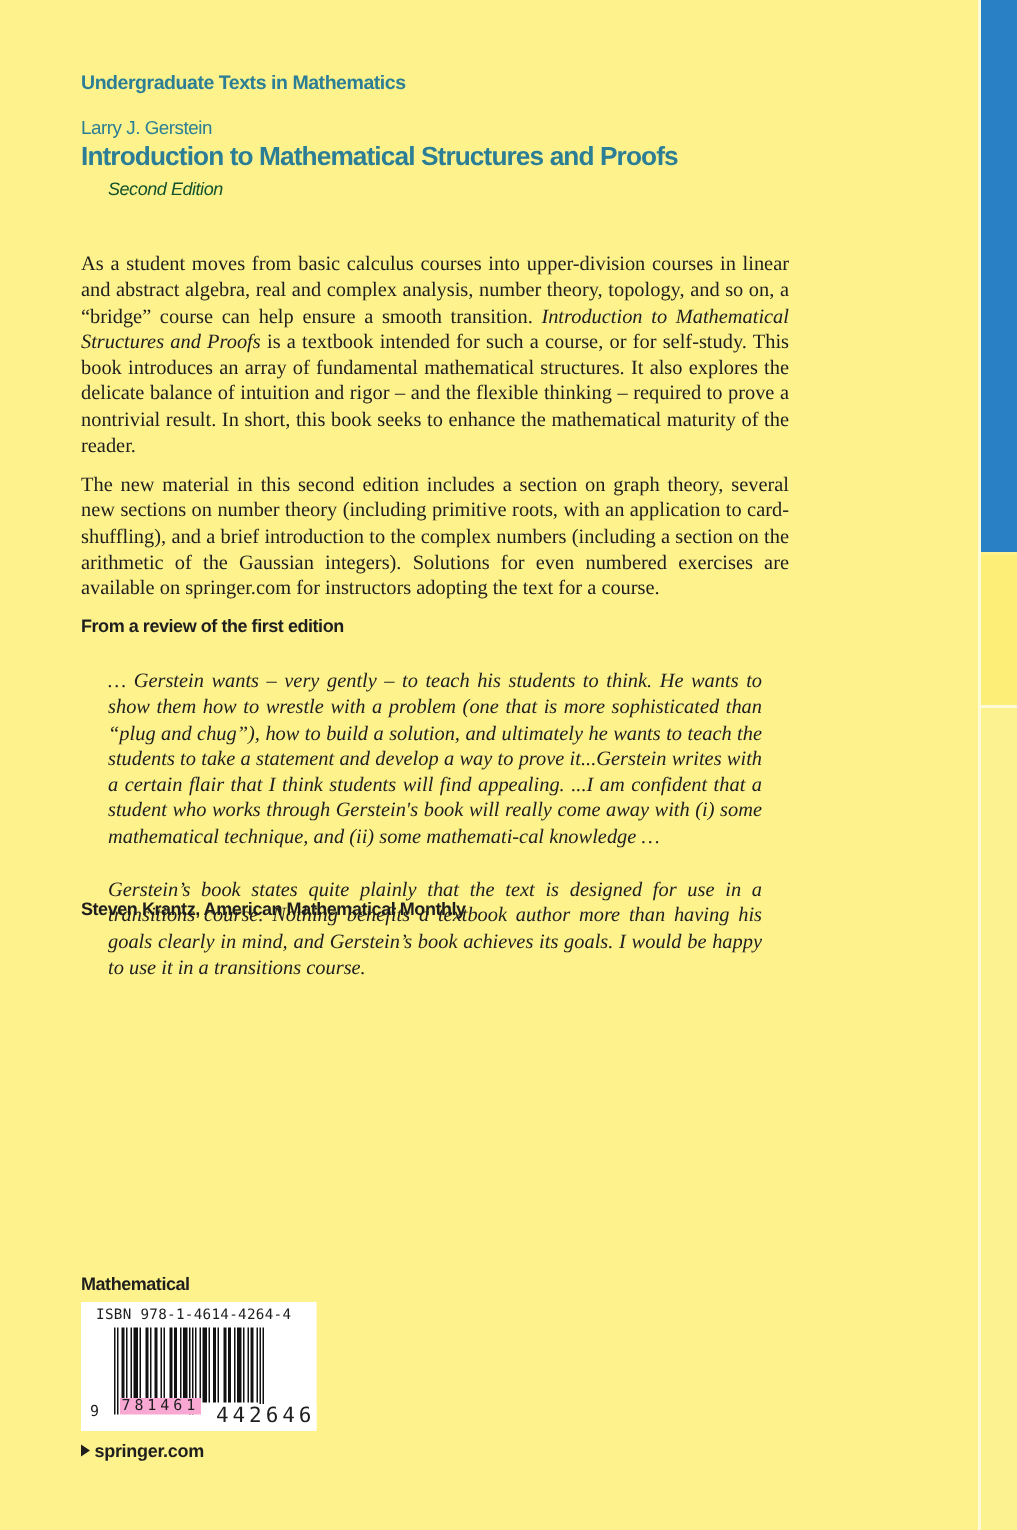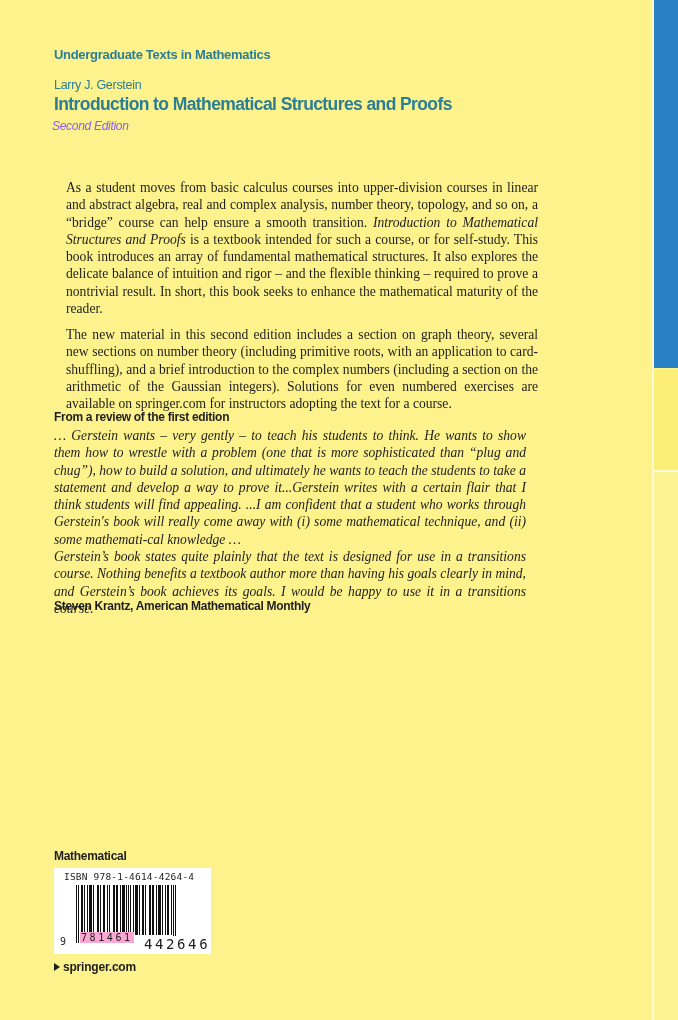--- a/index.html
+++ b/index.html
@@ -14,32 +14,32 @@
   .spine-band { position: absolute; left: 654px; top: 370px; width: 24px; height: 100px; background: #fdee77; }
   .spine-hline { position: absolute; left: 654px; top: 470px; width: 24px; height: 2px; background: #fffbd6; }
   .spine-rest { position: absolute; left: 654px; top: 472px; width: 24px; height: 548px; background: #fdf290; }
 
   .series { position: absolute; left: 54px; top: 47px; font-family: "Liberation Sans", sans-serif;
     font-weight: bold; font-size: 13px; color: #2b7e95; letter-spacing: -0.3px; }
   .author { position: absolute; left: 54px; top: 78px; font-family: "Liberation Sans", sans-serif;
     font-size: 12.5px; color: #2b7e95; letter-spacing: -0.3px; }
   .title { position: absolute; left: 54px; top: 94px; font-family: "Liberation Sans", sans-serif;
     font-weight: bold; font-size: 17.5px; color: #2b7e95; letter-spacing: -0.6px; }
-  .edition { position: absolute; left: 52px; top: 119px; font-family: "Liberation Sans", sans-serif;
-    font-style: italic; font-size: 12px; color: #8b5cf6; letter-spacing: -0.3px; }
+  .edition { position: absolute; left: 72px; top: 119px; font-family: "Liberation Sans", sans-serif;
+    font-style: italic; font-size: 12px; color: #14532d; letter-spacing: -0.3px; }
 
   .para { position: absolute; left: 54px; width: 472px; font-size: 13.6px; line-height: 17.3px;
-    text-align: justify; margin: 12px; }
+    text-align: justify; margin: 0; }
   .p1 { top: 167px; }
   .p2 { top: 314px; }
   .review-head { position: absolute; left: 54px; top: 410px; font-family: "Liberation Sans", sans-serif;
     font-weight: bold; font-size: 12px; letter-spacing: -0.3px; }
   .quote { position: absolute; left: 54px; top: 427px; width: 472px; font-style: italic;
     font-size: 13.6px; line-height: 17.3px; text-align: justify; margin: 0; }
-  .quote p { margin: 0; font-family: Liberation Serif, serif; }
+  .quote p { margin: 18px; font-family: Liberation Serif, serif; }
   .attribution { position: absolute; left: 54px; top: 599px; font-family: "Liberation Sans", sans-serif;
     font-weight: bold; font-size: 12px; letter-spacing: -0.3px; text-align: center; }
 
   .category { position: absolute; left: 54px; top: 849px; font-family: "Liberation Sans", sans-serif;
     font-weight: bold; font-size: 12px; letter-spacing: -0.3px; }
   .barcode-box { position: absolute; left: 54px; top: 868px; width: 157px; height: 86px; background: #ffffff; }
   .isbn-text { position: absolute; left: 10px; top: 3px; font-family: "DejaVu Sans Mono", monospace;
     font-size: 9.5px; letter-spacing: 0.2px; white-space: nowrap; }
   .bars { position: absolute; left: 22px; top: 17px; width: 126px; height: 58px; display: flex; align-items: flex-start; }
   .bars span { display: block; background: #111; height: 50px; }

